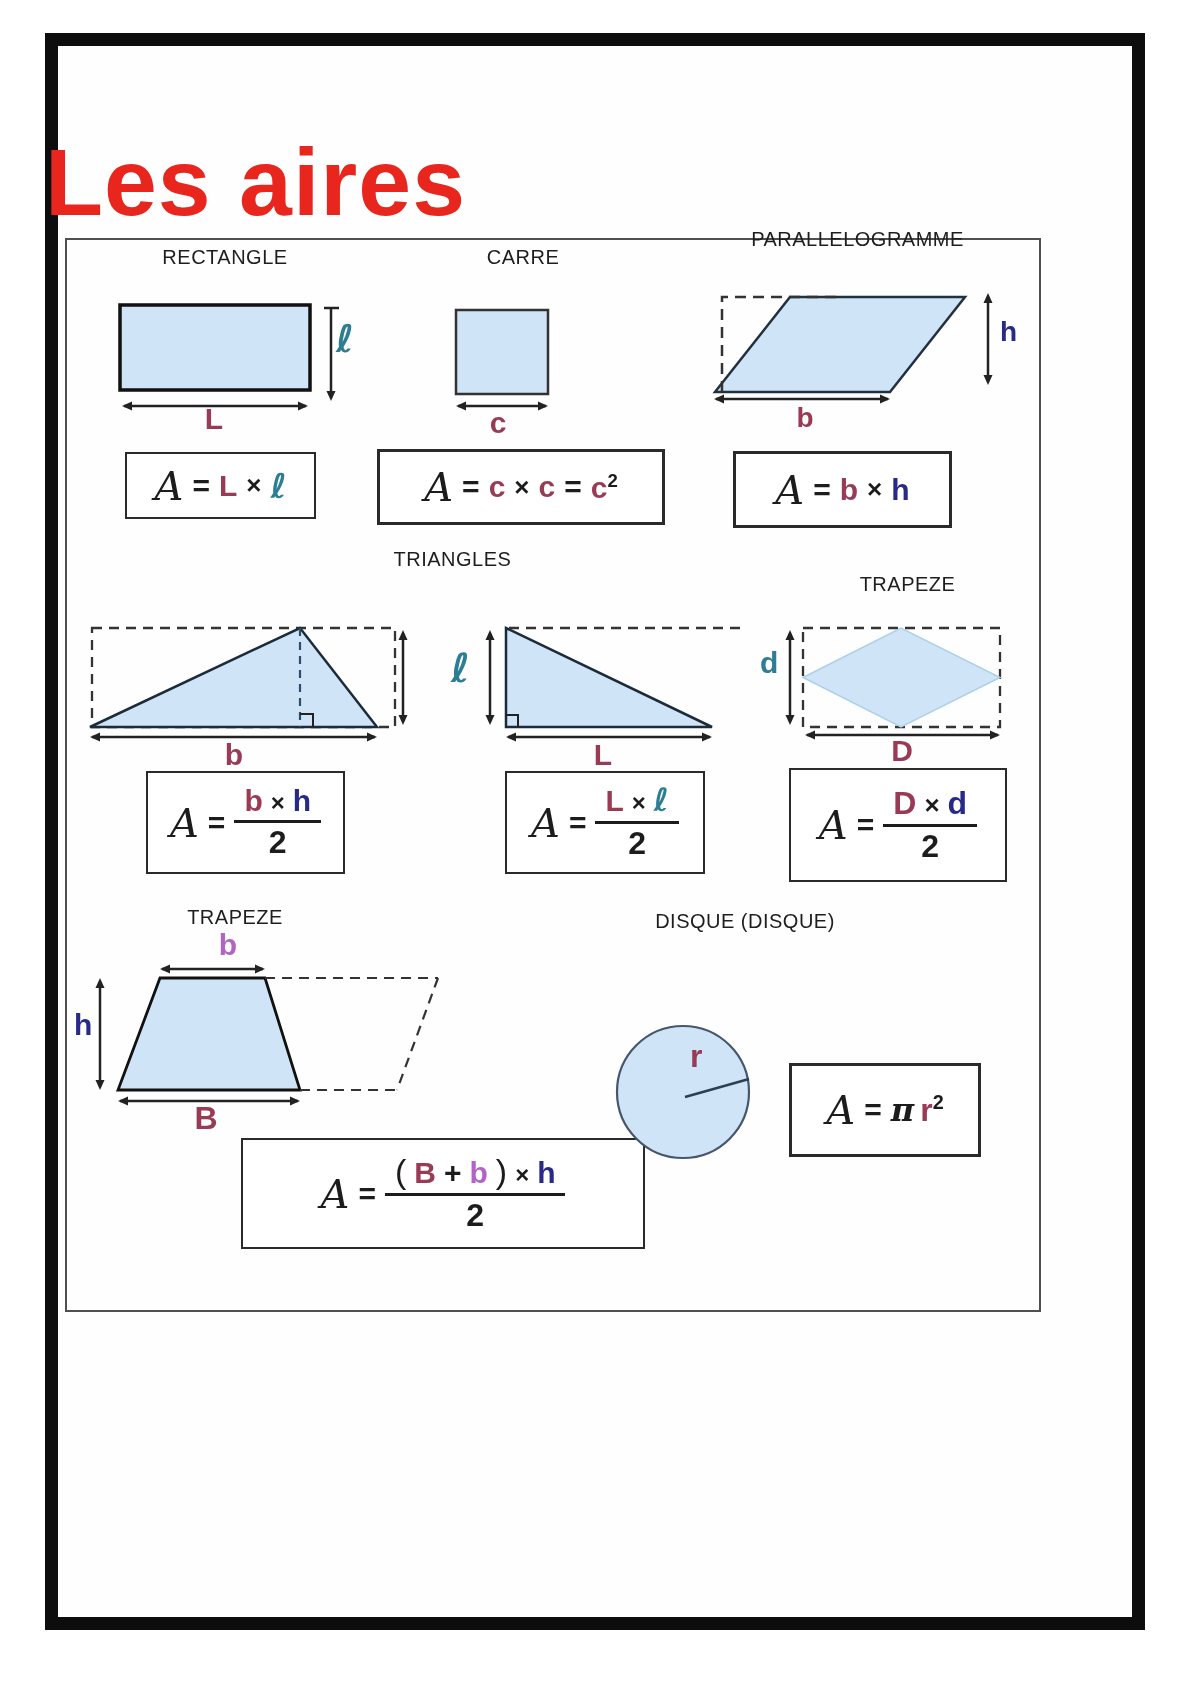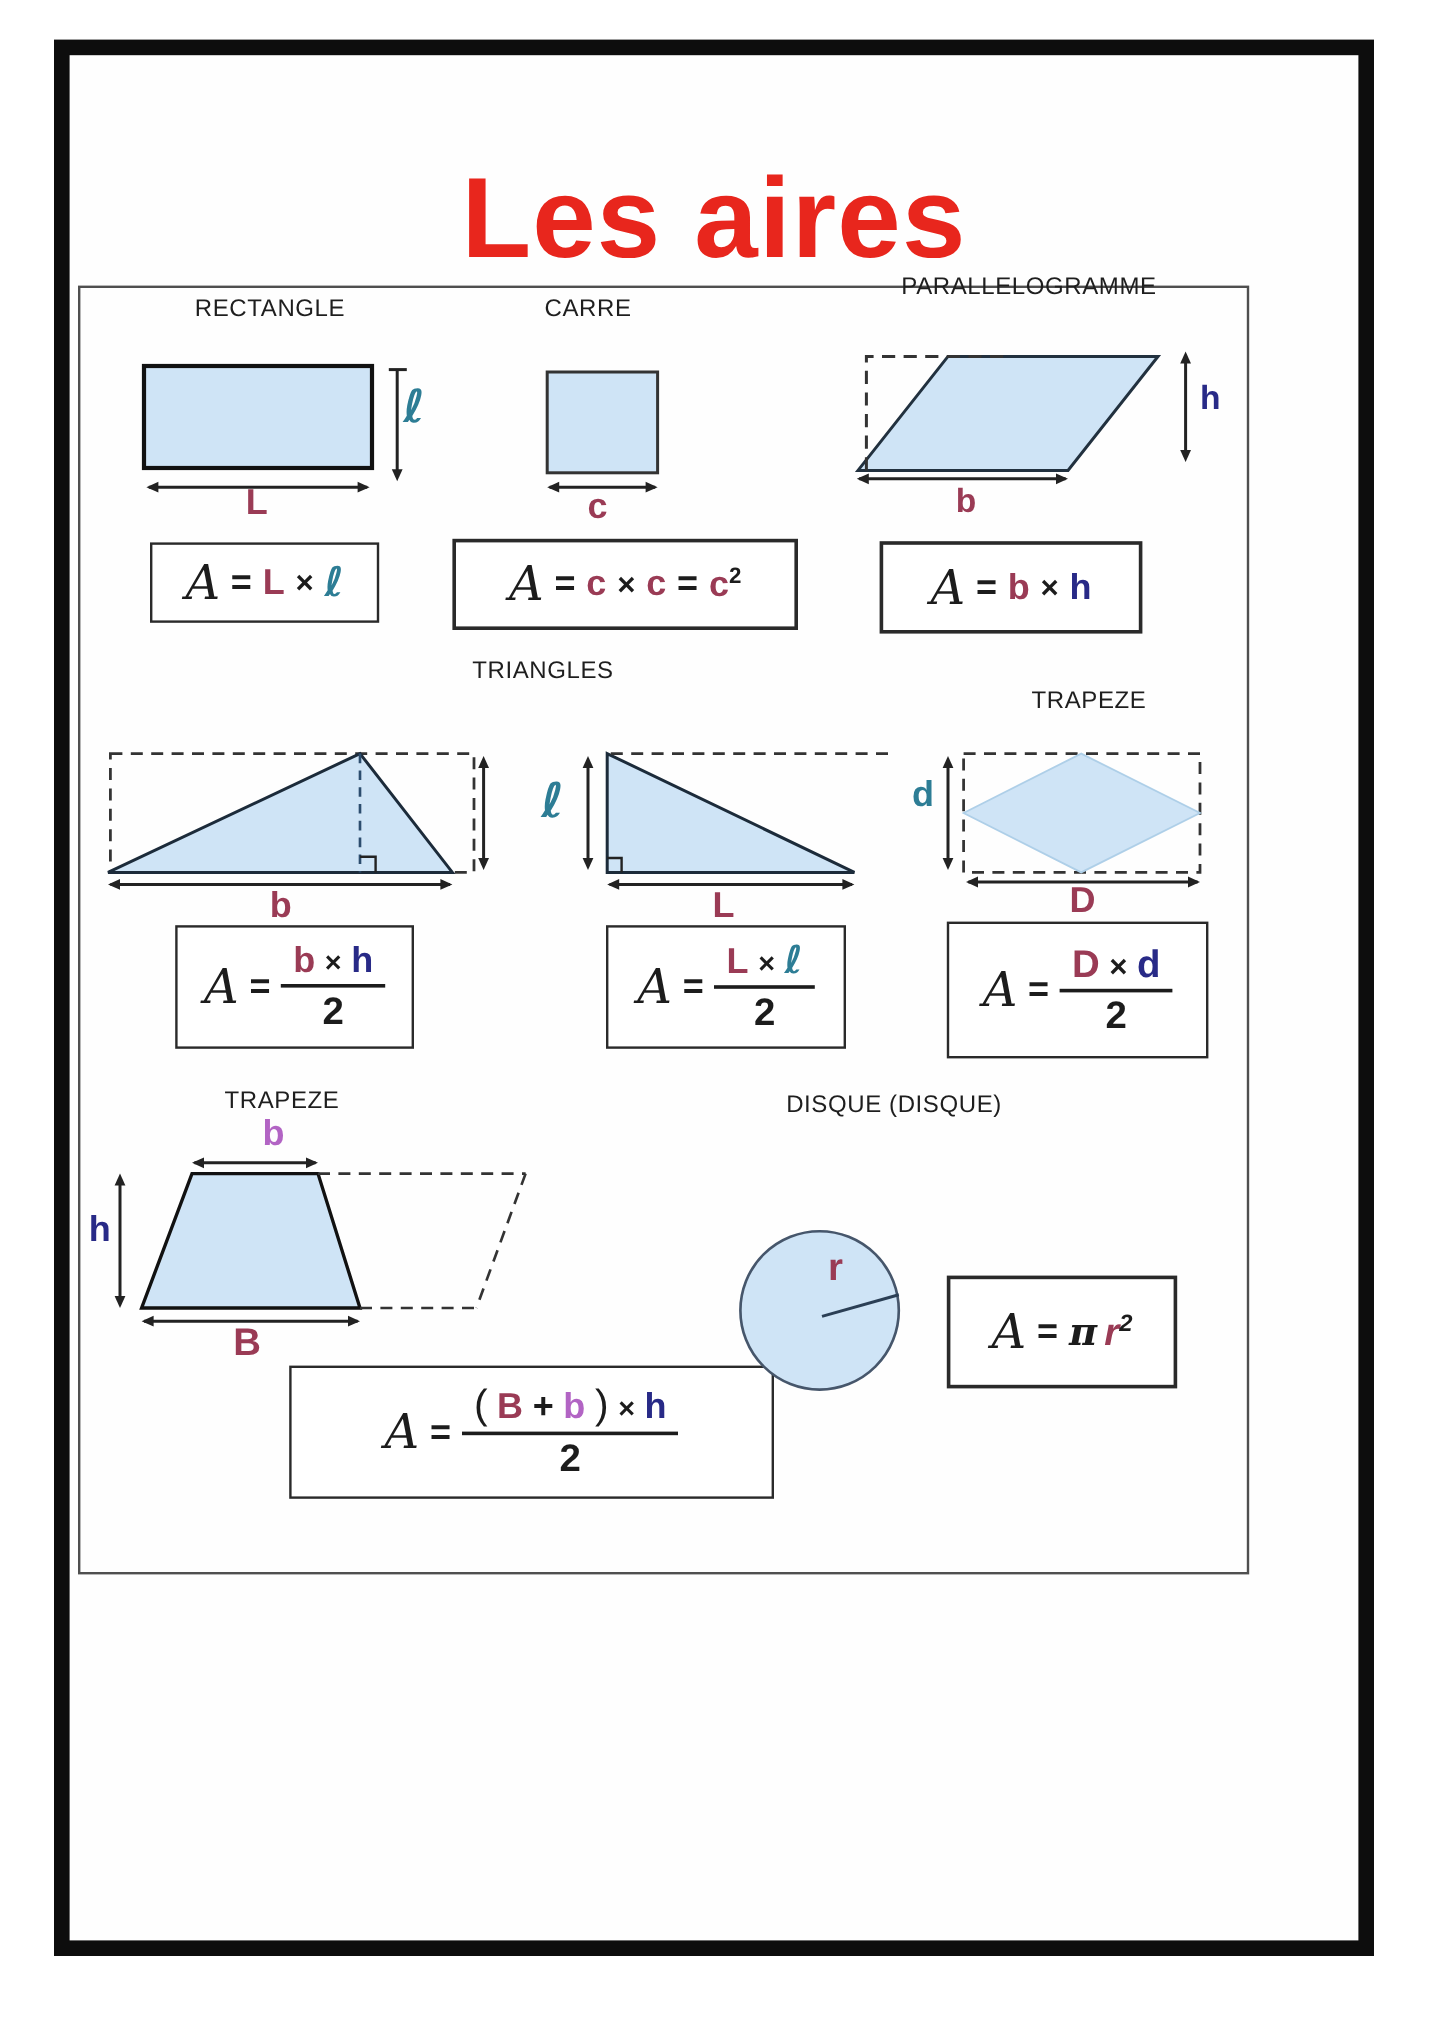--- a/index.html
+++ b/index.html
@@ -2,21 +2,21 @@
 <html><head>
 <meta charset="utf-8">
 <style>
   html,body{margin:0;padding:0;}
   body{
     width:1191px;height:1684px;position:relative;background:#ffffff;
     font-family:"Liberation Sans",sans-serif;color:#1c1c1c;overflow:hidden;
   }
   .frame{position:absolute;left:45px;top:33px;width:1074px;height:1571px;
     border:13px solid #0d0d0d;background:#fefefe;}
-  .title{position:absolute;left:45px;top:128px;width:1100px;text-align:center;
+  .title{position:absolute;left:45px;top:128px;width:1100px;text-align:left;
     font-size:95px;font-weight:800;color:#e8261d;letter-spacing:1px;}
   .content-box{position:absolute;left:65px;top:238px;width:972px;height:1070px;
     border:2px solid #4f4f4f;background:transparent;}
   .hdr{position:absolute;font-size:20px;font-weight:normal;color:#1e1e1e;
     text-align:center;letter-spacing:0.5px;}
   .lbl{position:absolute;font-weight:bold;line-height:1;}
   .maroon{color:#9a3b55}
   .teal{color:#2d7d95}
   .navy{color:#282a87}
   .purple{color:#b264c4}
@@ -38,21 +38,21 @@
 </head>
 <body>
 
 <div class="frame"></div>
 
 <div class="title">Les aires</div>
 
 <div class="content-box"></div>
 
 <div class="hdr" style="left:115px;top:246px;width:220px;">RECTANGLE</div>
-<div class="hdr" style="left:405px;top:246px;width:170px;">CARRE</div>
+<div class="hdr" style="left:438px;top:246px;width:170px;">CARRE</div>
 <div class="hdr" style="left:725px;top:228px;width:265px;">PARALLELOGRAMME</div>
 
 <svg class="fig" style="left:80px;top:295px;" width="290" height="126" viewBox="0 0 290 126">
   <rect x="40" y="10" width="190" height="85" fill="#cfe4f6" stroke="#111" stroke-width="3.5"></rect>
   <g stroke="#222" stroke-width="2.5">
     <line x1="244" y1="13" x2="259" y2="13"></line>
     <line x1="251" y1="13" x2="251" y2="101"></line>
   </g>
   <polygon points="251,106 246.5,96 255.5,96" fill="#222"></polygon>
   <g stroke="#222" stroke-width="2.5">
@@ -232,14 +232,14 @@
 
 <svg class="fig" style="left:605px;top:1015px;" width="170" height="160" viewBox="0 0 170 160">
   <circle cx="78" cy="77" r="66" fill="#cfe4f6" stroke="#46566b" stroke-width="2.2"></circle>
   <line x1="80" y1="82" x2="144" y2="64" stroke="#2b3f55" stroke-width="2.5"></line>
 </svg>
 <div class="lbl maroon" style="left:690px;top:1040px;font-size:32px;">r</div>
 <div class="formula-box" style="left:789px;top:1063px;width:186px;height:88px;border-width:3px;">
   <span class="script-a ink">A</span>
   <span class="ink">=</span>
   <span class="pi ink" style="font-size:32px;">π</span>
-  <span class="maroon" style="font-size:32px;margin-left:-3px;font-style:italic;"><span>r</span><sup class="sq">2</sup></span>
+  <span class="maroon" style="font-size:32px;margin-left:-3px;"><span>r</span><sup class="sq">2</sup></span>
 </div>
 
 </body></html>

